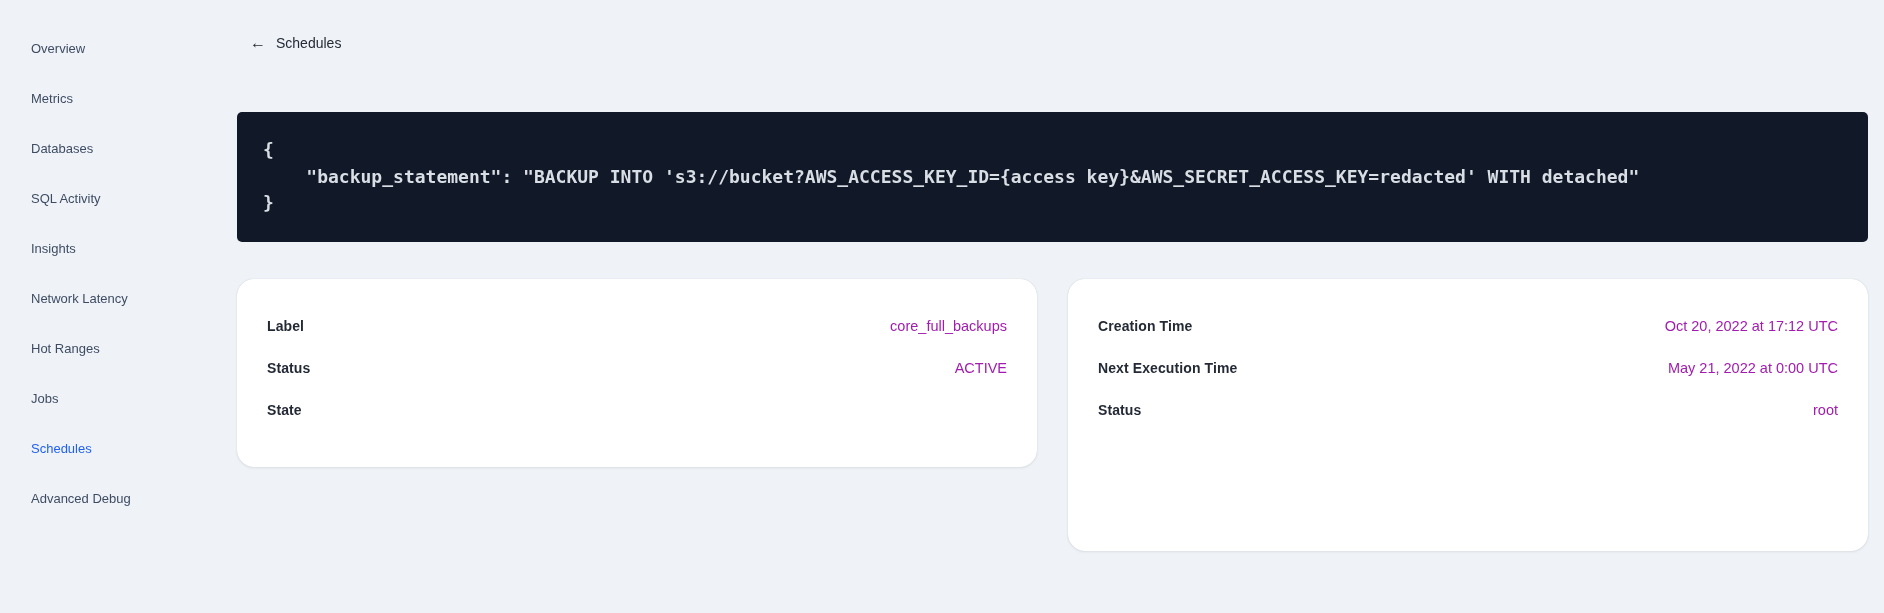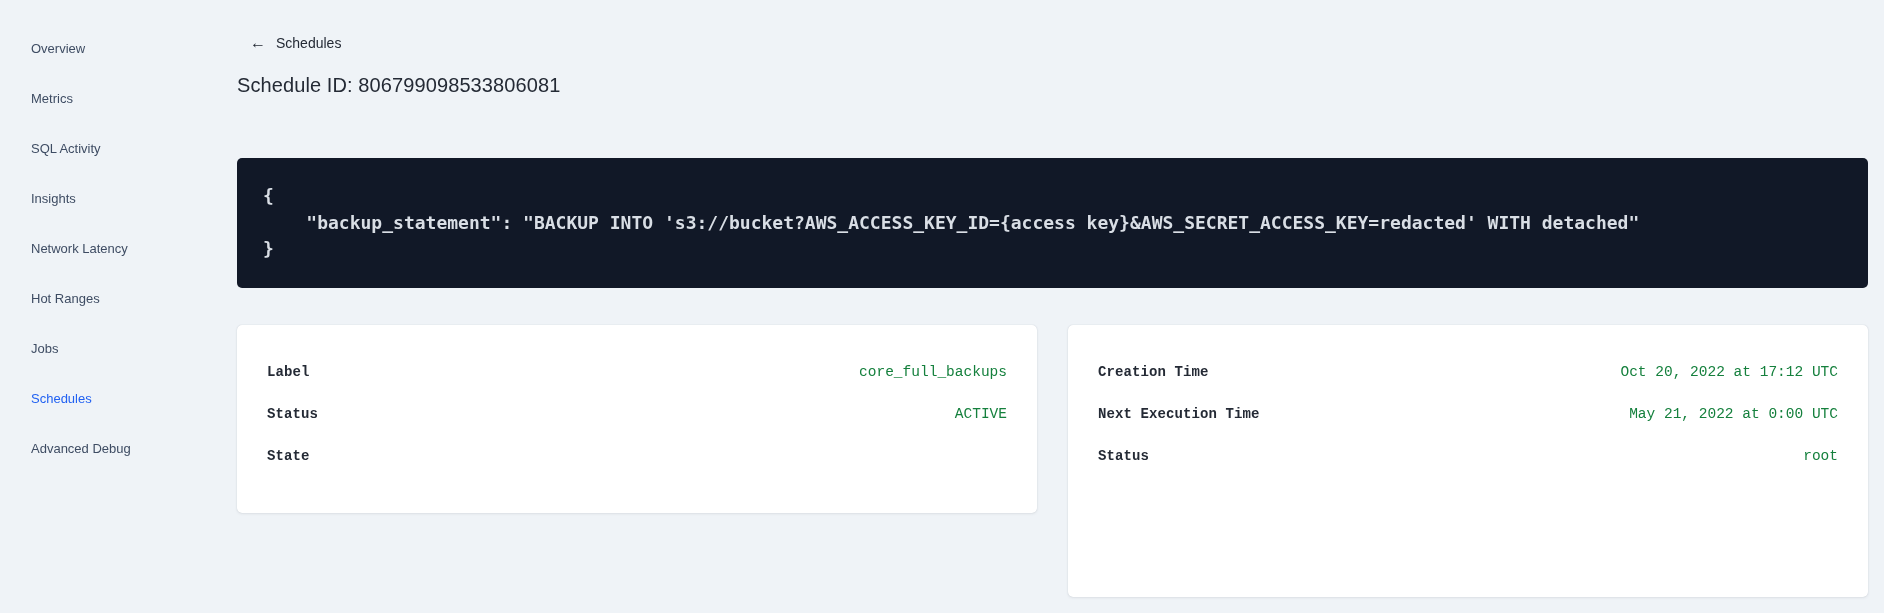--- a/index.html
+++ b/index.html
@@ -75,70 +75,69 @@
 
   
   .cards-row {
     margin-top: 37px;
     display: flex;
     gap: 31px;
     align-items: flex-start;
   }
   .card {
     background: #ffffff;
-    border-radius: 5px;
+    border-radius: 17px;
     box-shadow: 0 1px 3px rgba(36, 42, 53, 0.08), 0 0 1px rgba(67, 90, 111, 0.25);
     width: 800px;
     padding: 26px 30px;
-    font-family: Liberation Mono, monospace;
   }
   .card-left  { height: 188px; }
   .card-right { height: 272px; }
   .detail-row {
     height: 42px;
     display: flex;
     align-items: center;
     justify-content: space-between;
   }
   .detail-label {
     font-size: 14px;
     font-weight: 700;
     color: #242a35;
     letter-spacing: 0.1px;
   }
   .detail-value {
     font-size: 14.5px;
     font-weight: 400;
-    color: #15803d;
+    color: #a21caf;
     text-align: center;
   }
 </style>
 </head>
 <body>
 
 <nav class="sidebar">
   <div class="side-item">Overview</div>
   <div class="side-item">Metrics</div>
+  <div class="side-item">Databases</div>
   <div class="side-item">SQL Activity</div>
   <div class="side-item">Insights</div>
   <div class="side-item">Network Latency</div>
   <div class="side-item">Hot Ranges</div>
   <div class="side-item">Jobs</div>
   <div class="side-item active">Schedules</div>
   <div class="side-item">Advanced Debug</div>
 </nav>
 
 <main class="content">
 
   <div class="back-row">
     <span class="back-arrow">←</span>
     <span>Schedules</span>
   </div>
 
-  <h1 class="page-title">Schedule ID: 806799098533806081</h1>
 
   <div class="code-block">
     <div class="code-line">{</div>
     <div class="code-line">    "backup_statement": "BACKUP INTO 's3://bucket?AWS_ACCESS_KEY_ID={access key}&amp;AWS_SECRET_ACCESS_KEY=redacted' WITH detached"</div>
     <div class="code-line">}</div>
   </div>
 
   <div class="cards-row">
 
     <section class="card card-left">

